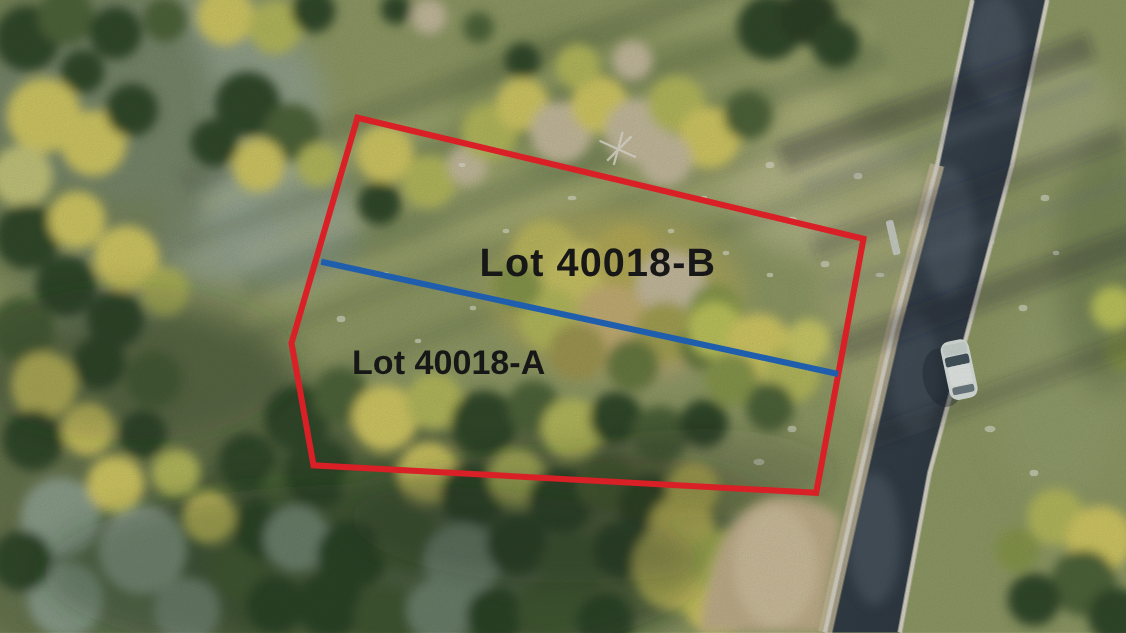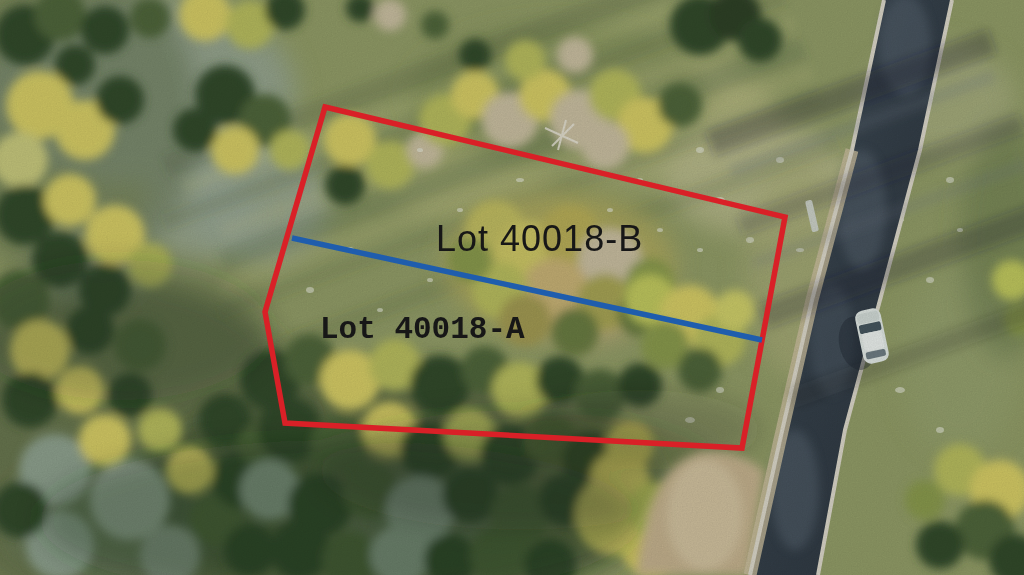--- a/index.html
+++ b/index.html
@@ -1,23 +1,23 @@
 <!DOCTYPE html>
 <html><head>
 <meta charset="utf-8">
 <style>
   html,body{margin:0;padding:0;background:#222;}
   .scene{position:relative;width:1024px;height:575px;overflow:hidden;background:#939d68;
          font-family:"Liberation Sans",sans-serif;}
   .scene svg{position:absolute;left:0;top:0;}
   .lot-label{position:absolute;color:#171717;white-space:nowrap;user-select:none;}
   .lot-b{left:436px;top:218px;font-size:36px;letter-spacing:1px;
-         font-family:"Liberation Sans","DejaVu Sans",sans-serif;font-weight:400;}
+         font-family:"Liberation Sans","DejaVu Sans",sans-serif;font-weight:700;}
   .lot-a{left:320px;top:312px;font-size:31px;
-         font-family:Liberation Mono, monospace;font-weight:700;}
+         font-family:Liberation Sans, sans-serif;font-weight:700;}
 </style>
 </head>
 <body>
 
 <div class="scene">
 <svg width="1024" height="575" viewBox="0 0 1024 575">
   <defs>
     <filter id="soft" x="-60%" y="-60%" width="220%" height="220%">
           <feGaussianBlur stdDeviation="5"></feGaussianBlur>
         </filter>

